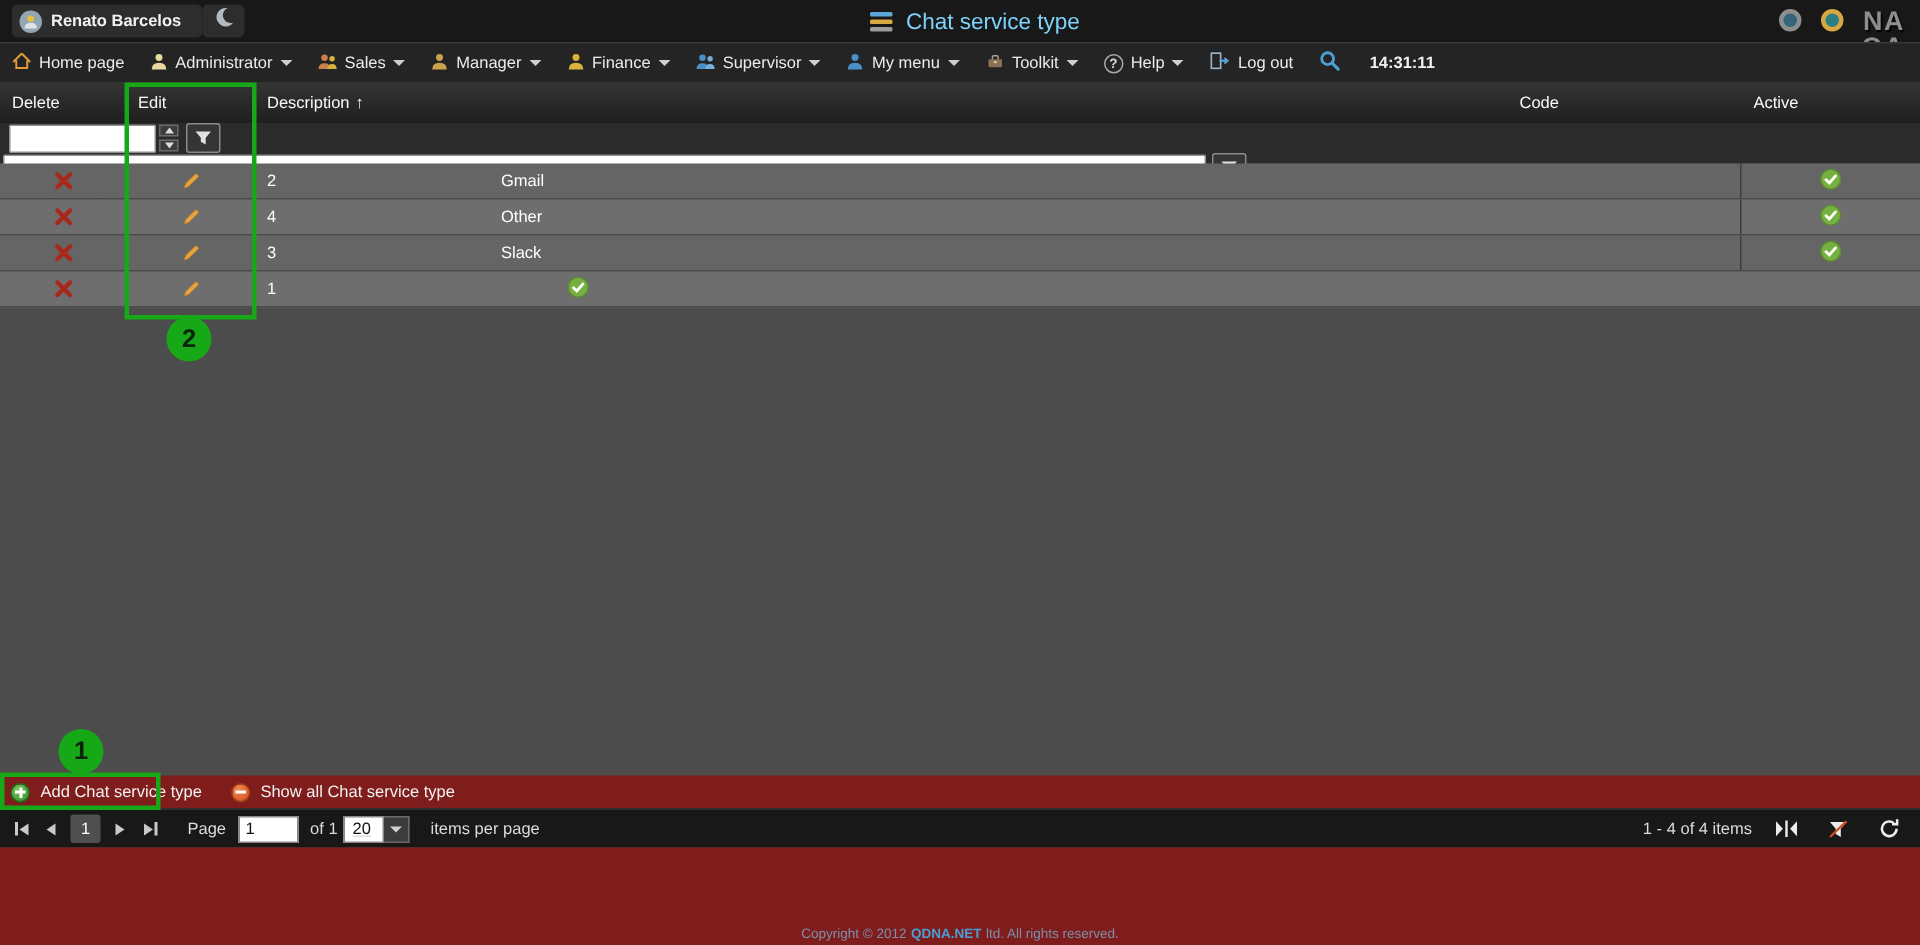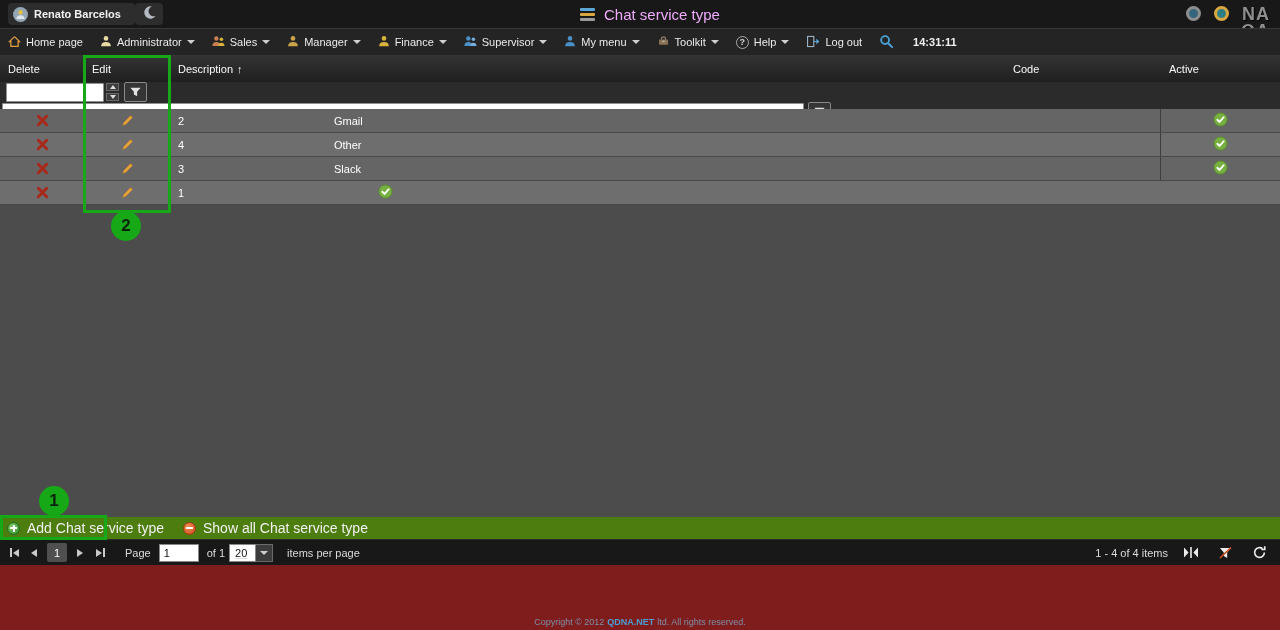--- a/index.html
+++ b/index.html
@@ -17,21 +17,21 @@
   .avatar { width:15px; height:15px; border-radius:50%; background:#94a6b4; display:flex; align-items:center; justify-content:center; }
   .user-name { font-size:11px; font-weight:bold; color:#f2f2f2; }
   .moon-btn {
     position:absolute; left:135px; top:3px; width:28px; height:22px;
     background:#2d2d2d; border-radius:4px; display:flex; align-items:center; justify-content:center;
   }
   .page-title-wrap { position:absolute; left:580px; top:0; height:28px; display:flex; align-items:center; gap:9px; }
   .trilines { display:flex; flex-direction:column; gap:2px; }
   .trilines span { width:15px; height:3px; border-radius:1px; display:block; }
   .trilines .l1 { background:#5aa7d8; } .trilines .l2 { background:#d8a840; } .trilines .l3 { background:#9a9a9a; }
-  .page-title { font-size:15px; color:#f0abfc; }
+  .page-title { font-size:15px; color:#7dd3fc; }
   .logo { position:absolute; right:10px; top:6px; text-align:right; line-height:17px;
           font-weight:bold; font-size:18px; color:#8e8e8e; letter-spacing:1px;
           text-shadow:1px 1px 1px #000; }
   .logo-row1 { display:flex; align-items:flex-start; gap:13px; justify-content:flex-end; }
   .logo-dot { width:15px; height:15px; border-radius:50%; border:3px solid #8e8e8e; position:relative; }
   .logo-dot.d1 { background:#35657d; } .logo-dot.d2 { border-color:#d8a840; background:#2e7f85; }
   
   .menubar {
     position:absolute; top:28px; left:0; width:100%; height:27px; background:#242424;
     border-top:1px solid #383838; display:flex; align-items:center; padding:0 8px; gap:17px;
@@ -65,22 +65,22 @@
   .radio-dot { width:10px; height:10px; border-radius:50%; background:#fdfdfd; border:1px solid #c8c8c8; }
   .rows { position:absolute; top:109px; left:0; width:100%; }
   .trow { height:24px; display:flex; align-items:stretch; background:#656565; border-bottom:1px solid #494949; font-size:11px; }
   .trow.alt { background:#6e6e6e; }
   .ccell { display:flex; align-items:center; }
   .ccell.center { justify-content:center; }
   .ccell.pad { padding-left:8px; }
   .desc-cell { border-right:1px solid #3d3d3d; }
   .icon-btn { background:none; border:none; display:flex; align-items:center; justify-content:center; cursor:pointer; padding:0; }
   
-  .toolbar { position:absolute; top:517px; left:0; width:100%; height:22px; background:#4d7c0f;
-             display:flex; align-items:center; font-size:14px; color:#f2f2f2; }
+  .toolbar { position:absolute; top:517px; left:0; width:100%; height:22px; background:#7f1d1d;
+             display:flex; align-items:center; font-size:11px; color:#f2f2f2; }
   .tb-btn { display:flex; align-items:center; gap:7px; height:100%; padding:0 12px 0 7px; }
   .round-ico { width:13px; height:13px; border-radius:50%; display:flex; align-items:center; justify-content:center; }
   .plus-ico { background:radial-gradient(circle at 35% 30%, #7cc75a, #2f8d2f); border:1px solid #1f6e1f; }
   .minus-ico { background:radial-gradient(circle at 35% 30%, #f08a4e, #cf4c1e); border:1px solid #9e3a16; }
   .round-ico .glyph { width:7px; height:2px; background:#fff; position:relative; }
   .plus-ico .glyph::after { content:""; position:absolute; left:2.5px; top:-2.5px; width:2px; height:7px; background:#fff; }
   
   .pager { position:absolute; top:539px; left:0; width:100%; height:26px; background:#181818;
            border-top:1px solid #2e2e2e; display:flex; align-items:center; font-size:11px; color:#dcdcdc; }
   .pg-btn { width:18px; height:18px; display:flex; align-items:center; justify-content:center; gap:1px; }

